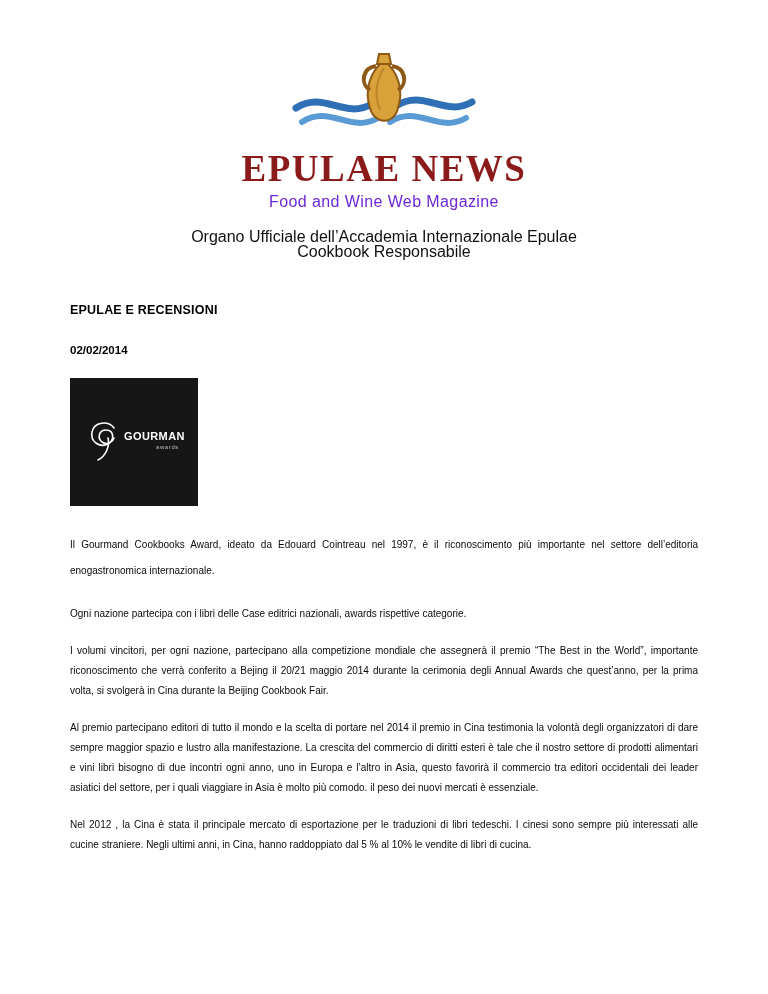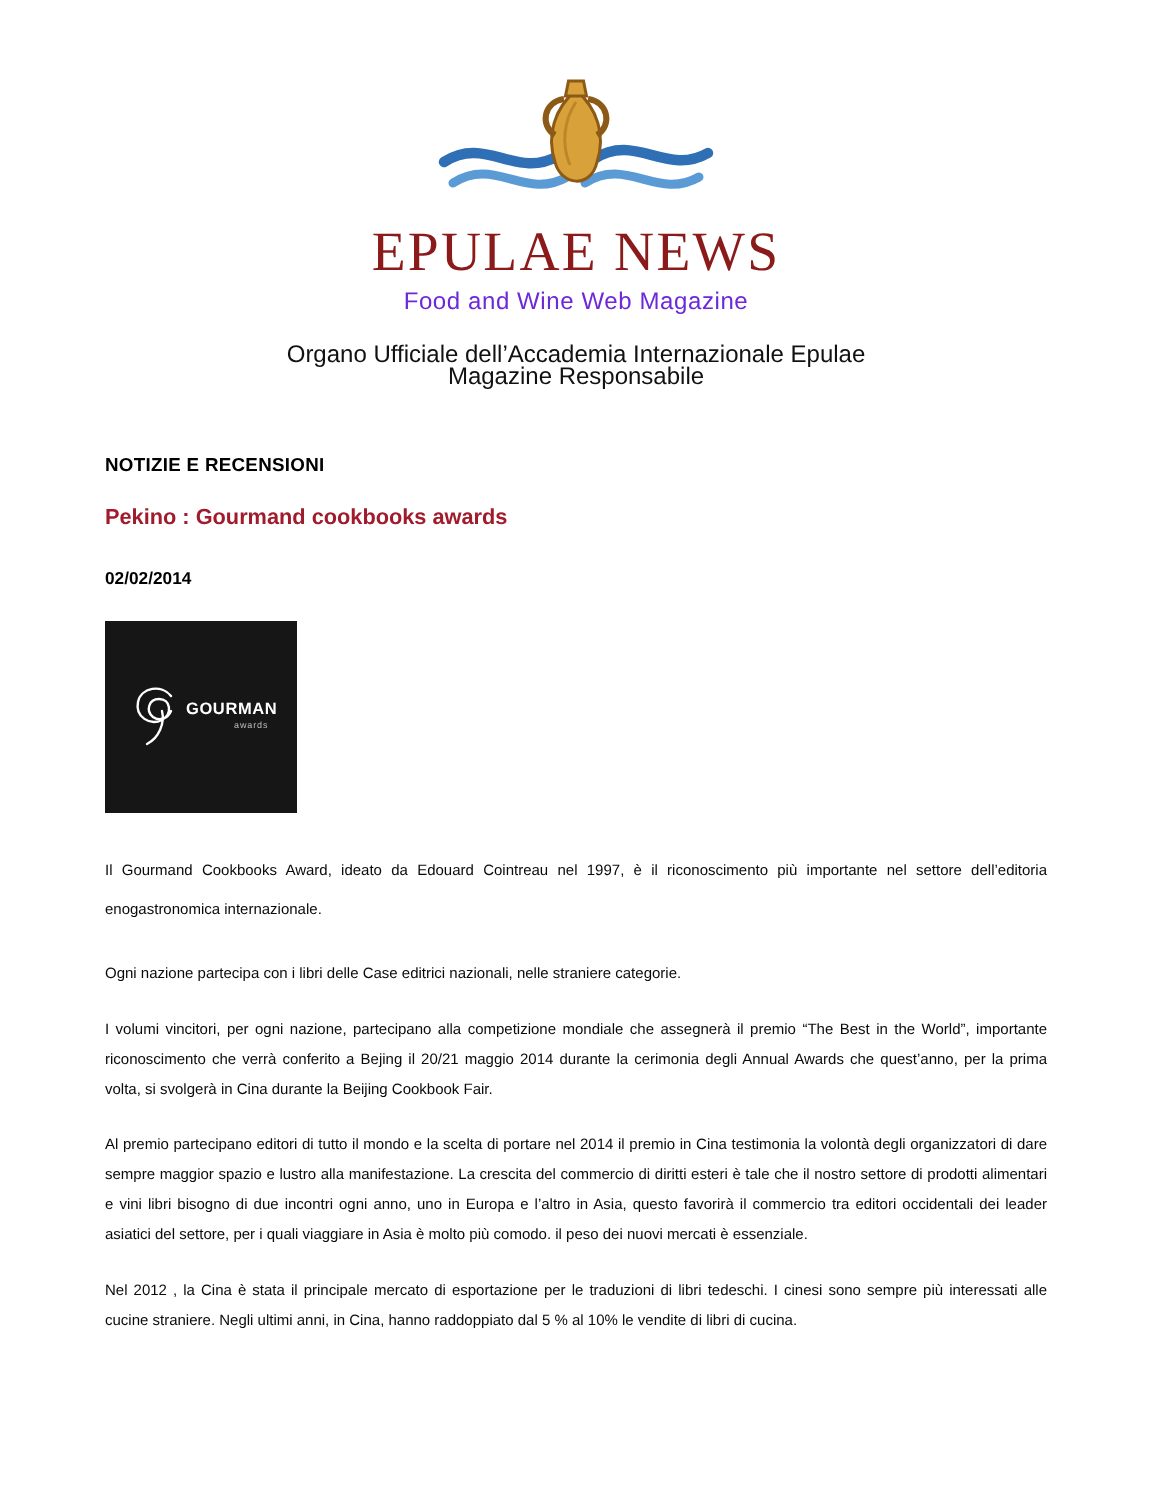--- a/index.html
+++ b/index.html
@@ -35,20 +35,21 @@
   }
   .logo-wrap svg { display: block; }
 
   .magazine-title {
     font-family: "Liberation Serif", serif;
     font-size: 37px;
     letter-spacing: 1.5px;
     color: #8b1a1a;
     line-height: 1;
     margin: 0;
+    font-weight: bold;
   }
   .magazine-sub {
     font-family: Liberation Sans, sans-serif;
     font-size: 16px;
     color: #6d28d9;
     margin-top: 6px;
     letter-spacing: 0.4px;
   }
   .masthead-credits {
     margin-top: 18px;
@@ -130,43 +131,42 @@
 
         <path d="M100 22 C92 34, 90 50, 96 64" stroke="#b07c22" stroke-width="2" fill="none" opacity="0.7"></path>
       </svg>
     </div>
 
     <div class="magazine-title">EPULAE NEWS</div>
     <div class="magazine-sub">Food and Wine Web Magazine</div>
 
     <div class="masthead-credits">
       <div>Organo Ufficiale dell’Accademia Internazionale Epulae</div>
-      <div>Magazine Responsabile</div>
+      <div>Cookbook Responsabile</div>
     </div>
   </div>
 
   <div class="article">
 
-    <div class="section-title">NOTIZIE E RECENSIONI</div>
-    <div class="article-title">Pekino : Gourmand cookbooks awards</div>
+    <div class="section-title">EPULAE E RECENSIONI</div>
     <div class="article-date">02/02/2014</div>
 
     <div class="article-image">
       <svg class="gm-mark" viewBox="0 0 100 48" xmlns="http://www.w3.org/2000/svg">
 
         <path d="M30 10 C24 2, 10 4, 8 14 C6 24, 16 30, 24 26 C31 22, 30 12, 22 12 C15 12, 13 20, 18 24 C22 27, 28 25, 30 20" stroke="#ffffff" stroke-width="1.6" fill="none" stroke-linecap="round"></path>
         <path d="M24 20 C26 28, 22 38, 14 42" stroke="#ffffff" stroke-width="1.6" fill="none" stroke-linecap="round"></path>
 
         <text x="40" y="22" fill="#ffffff" font-family="Liberation Sans, sans-serif" font-size="11" font-weight="bold" letter-spacing="0.4">GOURMAND</text>
         <text x="72" y="31" fill="#bdbdbd" font-family="Liberation Sans, sans-serif" font-size="6" letter-spacing="0.6">awards</text>
       </svg>
     </div>
 
     <div class="body-copy">
       <p class="lead">Il Gourmand Cookbooks Award, ideato da Edouard Cointreau nel 1997, è il riconoscimento più importante nel settore dell’editoria enogastronomica internazionale.</p>
-      <p>Ogni nazione partecipa con i libri delle Case editrici nazionali, nelle straniere categorie.</p>
+      <p>Ogni nazione partecipa con i libri delle Case editrici nazionali, awards rispettive categorie.</p>
       <p>I volumi vincitori, per ogni nazione, partecipano alla competizione mondiale che assegnerà il premio “The Best in the World”, importante riconoscimento che verrà conferito a Bejing il 20/21 maggio 2014 durante la cerimonia degli Annual Awards che quest’anno, per la prima volta, si svolgerà in Cina durante la Beijing Cookbook Fair.</p>
       <p>Al premio partecipano editori di tutto il mondo e la scelta di portare nel 2014 il premio in Cina testimonia la volontà degli organizzatori di dare sempre maggior spazio e lustro alla manifestazione. La crescita del commercio di diritti esteri è tale che il nostro settore di prodotti alimentari e vini libri bisogno di due incontri ogni anno, uno in Europa e l’altro in Asia, questo favorirà il commercio tra editori occidentali dei leader asiatici del settore, per i quali viaggiare in Asia è molto più comodo. il peso dei nuovi mercati è essenziale.</p>
       <p>Nel 2012 , la Cina è stata il principale mercato di esportazione per le traduzioni di libri tedeschi. I cinesi sono sempre più interessati alle cucine straniere. Negli ultimi anni, in Cina, hanno raddoppiato dal 5 % al 10% le vendite di libri di cucina.</p>
     </div>
 
   </div>
 </div>
 
 </body></html>

